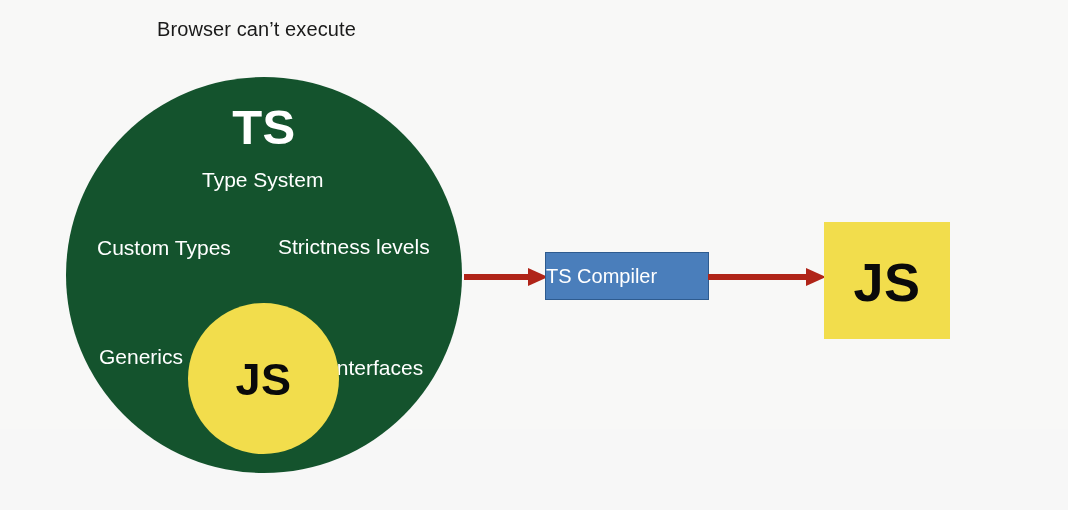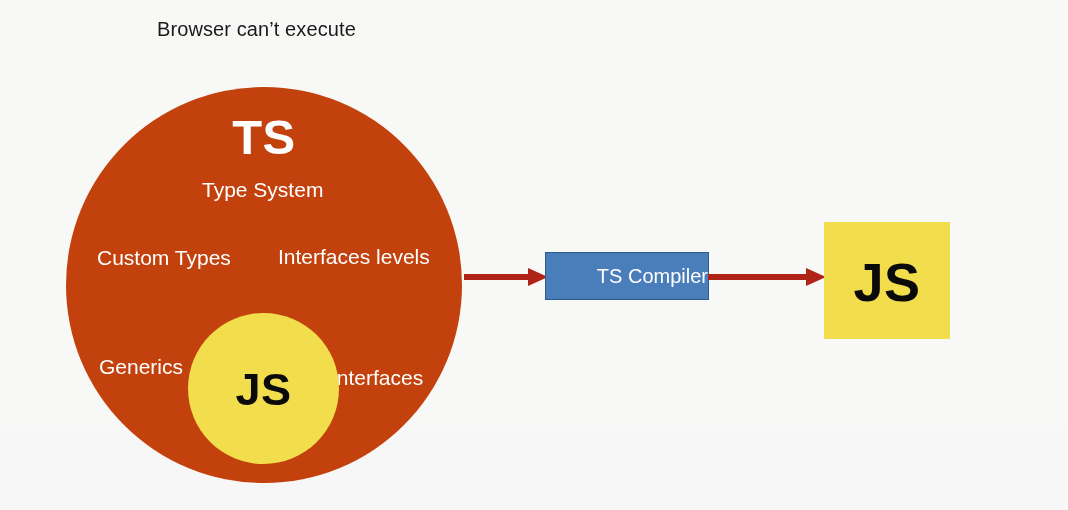--- a/index.html
+++ b/index.html
@@ -29,25 +29,25 @@
     white-space: nowrap;
     font-family: "Liberation Sans", sans-serif;
   }
   #caption-left  { left: 157px; top: 18px; }
   #caption-right { left: 781px; top: 157px; }
 
   
   #ts-circle {
     position: absolute;
     left: 66px;
-    top: 87px;
+    top: 77px;
     width: 396px;
     height: 396px;
     border-radius: 50%;
-    background: #c2410c;
+    background: #14532d;
   }
   #ts-title {
     position: absolute;
     left: 0;
     top: 22px;
     width: 396px;
     text-align: center;
     color: #ffffff;
     font-size: 49px;
     font-weight: bold;
@@ -103,21 +103,21 @@
     position: absolute;
     left: 545px;
     top: 252px;
     width: 164px;
     height: 48px;
     background: #4a7ebb;
     border: 1.5px solid #2e5b8f;
     box-sizing: border-box;
     display: flex;
     align-items: center;
-    justify-content: flex-end;
+    justify-content: flex-start;
   }
   #compiler-label {
     color: #ffffff;
     font-size: 20px;
     white-space: nowrap;
     font-family: "Liberation Sans", sans-serif;
   }
 
   
   #js-square {
@@ -149,21 +149,21 @@
 
 
   <div id="ts-circle">
 
     <div id="ts-title">TS</div>
 
     <div class="feature" id="feat-type-system">Type System</div>
 
     <div class="feature" id="feat-custom-types">Custom Types</div>
 
-    <div class="feature" id="feat-strictness">Interfaces levels</div>
+    <div class="feature" id="feat-strictness">Strictness levels</div>
 
     <div class="feature" id="feat-enums">Enums</div>
 
     <div class="feature" id="feat-generics">Generics</div>
 
     <div class="feature" id="feat-interfaces">Interfaces</div>
 
     <div id="js-circle">
       <span id="js-circle-label">JS</span>
     </div>

